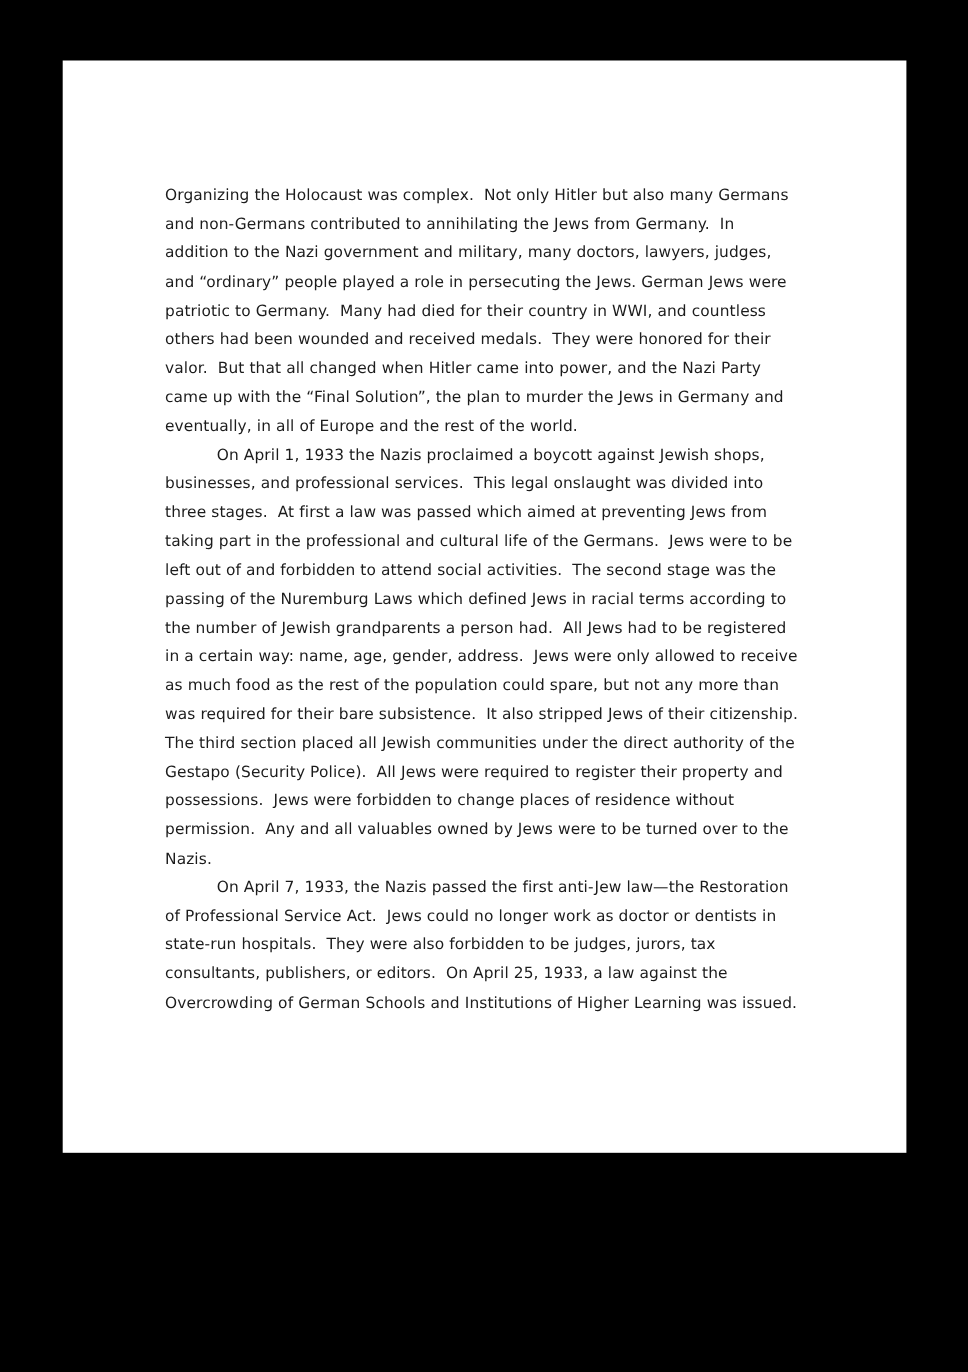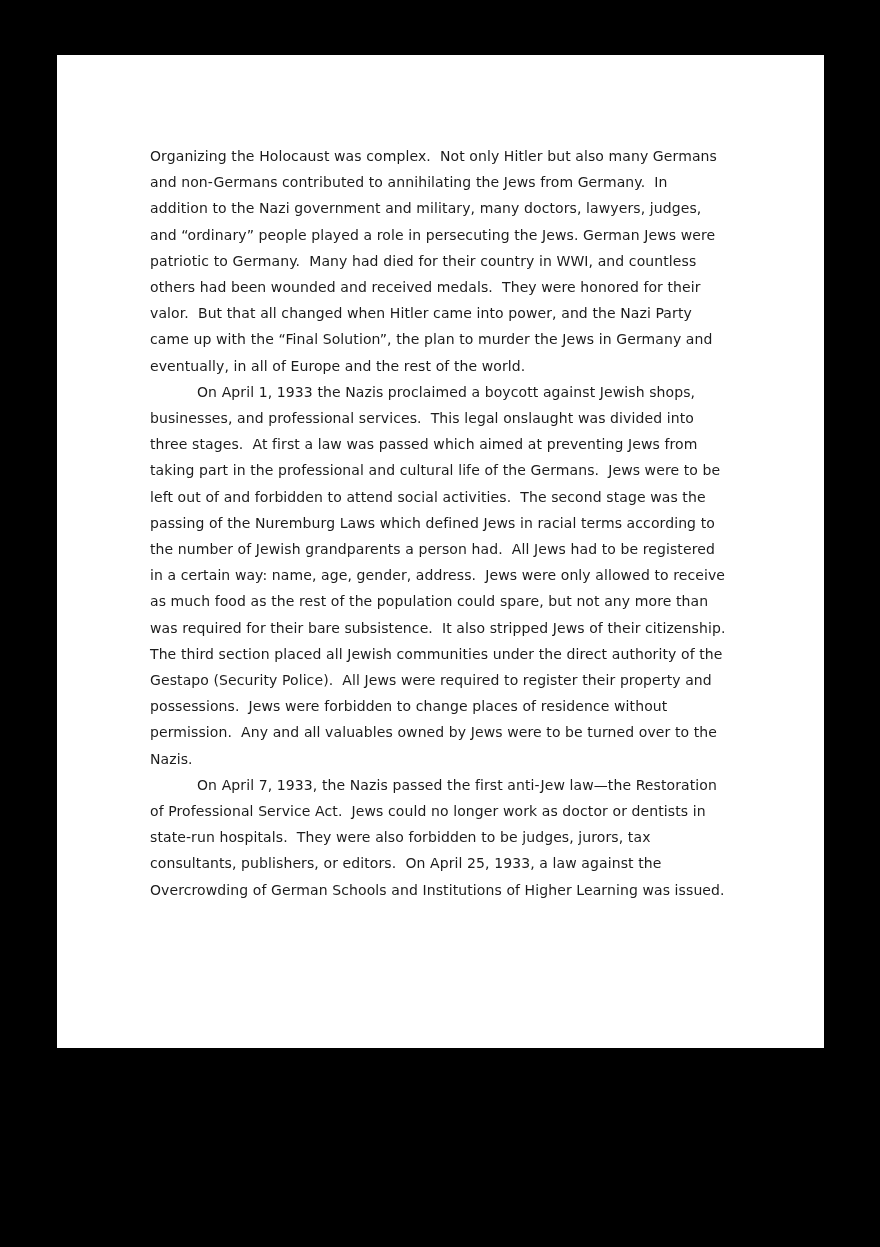--- a/index.html
+++ b/index.html
@@ -15,21 +15,21 @@
     overflow: hidden;
   }
   .page {
     position: absolute;
     left: 57px;
     top: 55px;
     width: 767px;
     height: 993px;
     background: #ffffff;
     box-sizing: border-box;
-    padding: 88px 97px 0 93px;
+    padding: 110px 97px 0 93px;
   }
   .doc-text p {
     margin: 0;
     color: #1c1c1c;
     font-size: 14px;
     line-height: 26.2px;
     letter-spacing: 0.1px;
     white-space: pre-wrap;
     text-align: left;
   }

